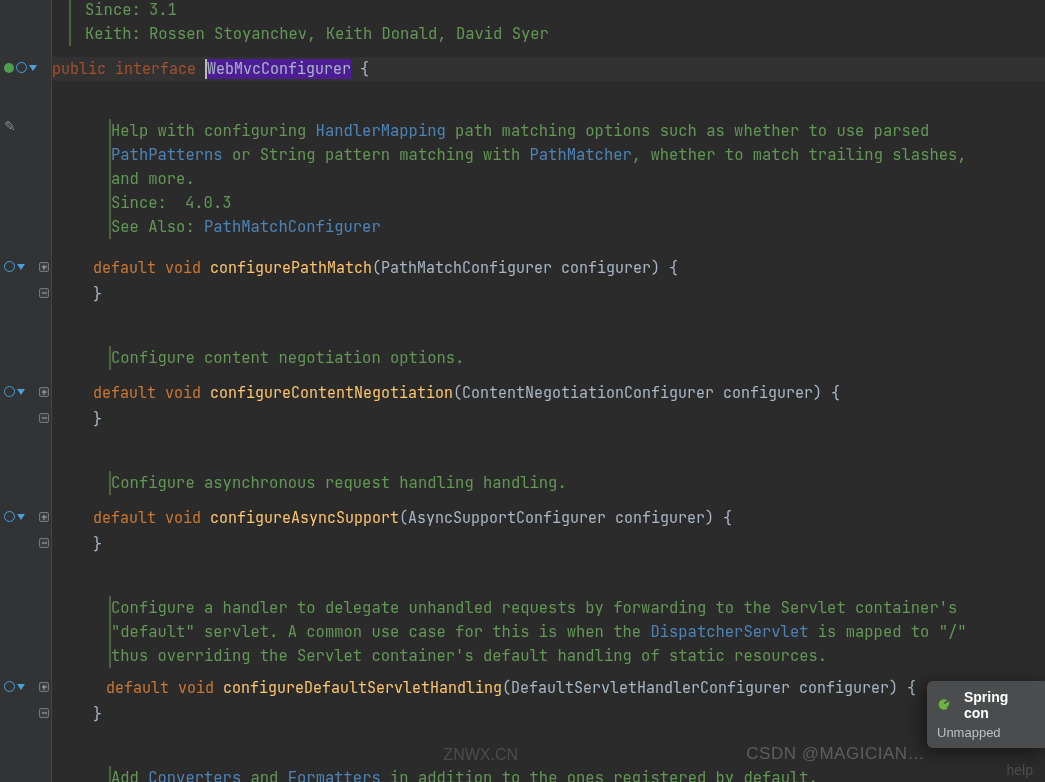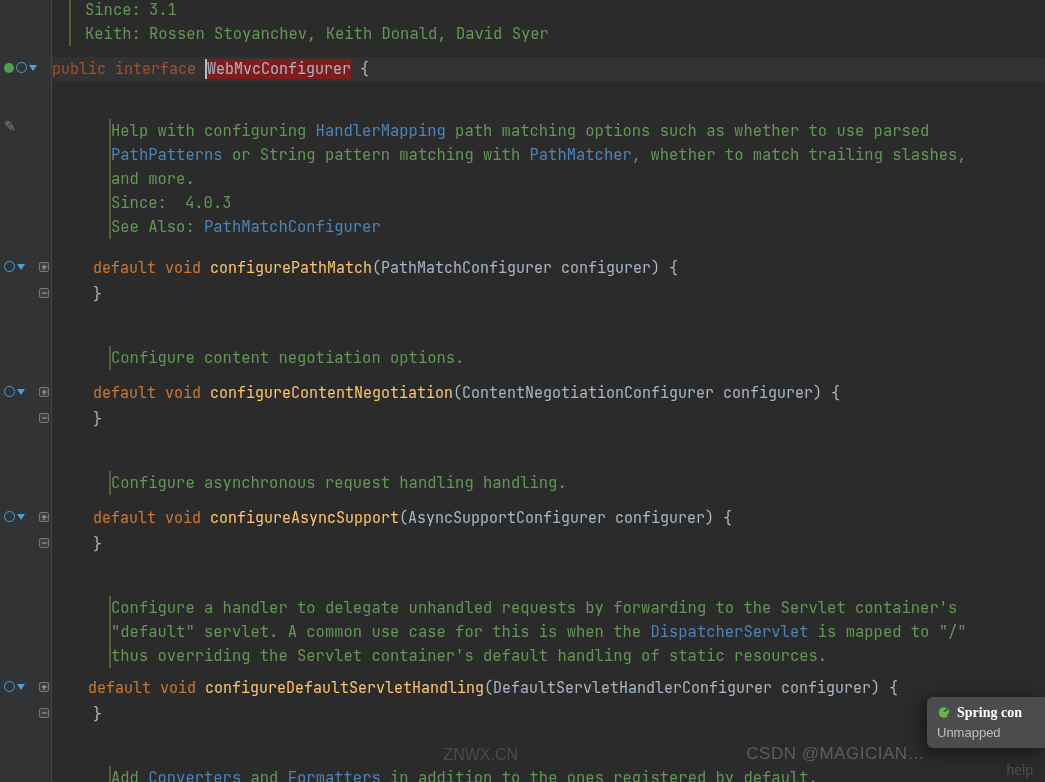--- a/index.html
+++ b/index.html
@@ -56,21 +56,21 @@
   }
   .row { position: absolute; left: 0; right: 0; height: 24px; line-height: 24px; white-space: pre; }
   .row.hl-interface { background: #323232; }
   .kw-default { color: #cc7832; }
   .kw-void { color: #cc7832; }
   .kw-pub { color: #a3512d; }
   .kw-intf { color: #a3512d; text-align: right; }
   .fn { color: #ffc66d; }
   .type { color: #a9b7c6; }
   .punct { color: #a9b7c6; }
-  .interface-name { background: #7f1d1d; color: #a9b7c6; }
+  .interface-name { background: #4c1d95; color: #a9b7c6; }
   .caret { border-left: 2px solid #bbb; }
 
   .doc { color: #629755; font-style: normal; font-size:15.5px;}
   .doc-link { color: #4d84b8; }
   .doc-block {
     position: absolute; left: 57px; right: 20px;
     border-left: 2px solid #4c633e; 
     line-height: 24px;
   }
   .doc-row { display: flex; gap: 8px; }
@@ -83,21 +83,21 @@
   .wm1 { right: 120px; bottom: 18px; letter-spacing: 0.5px;}
   .wm2 { left: 46%; bottom: 18px; transform: translateX(-50%); color:#4c4c4c; font-size:16px;}
   .wm3 { right: 12px; bottom: 4px; color:#4c4c4c; font-size:14px;}
 
   .popup {
     position: absolute; right: 0; bottom: 34px; width: 118px;
     background: #4a4c4e; border-top-left-radius: 6px; border-bottom-left-radius:6px;
     box-shadow: -4px 4px 18px rgba(0,0,0,0.5);
     padding: 8px 8px 8px 10px; color: #ccc;
   }
-  .popup-title { color: #fff; font-weight: 600; font-size: 14px; display:flex; align-items:center; gap:6px;font-family:Liberation Serif, serif;}
+  .popup-title { color: #fff; font-weight: 600; font-size: 14px; display:flex; align-items:center; gap:13px;}
   .leaf { width: 14px; height: 14px; }
   .popup-sub { font-size: 13px; color: #bfbfbf; margin-top: 4px; }
 </style>
 </head>
 <body>
 
 <div class="gutter"></div>
 <div class="gutter-fold"></div>
 
 <div class="gutter-line" style="top:62px">
@@ -172,21 +172,21 @@
     <div>Configure asynchronous request handling handling.</div>
   </div>
   <div class="row" style="top:506px;left:41px"><span class="kw-default">default </span><span class="kw-void">void </span><span class="fn">configureAsyncSupport</span><span class="punct">(</span><span class="type">AsyncSupportConfigurer</span><span class="type"> configurer</span><span class="punct">) {</span></div>
   <div class="row" style="top:532px;left:41px"><span class="punct">}</span></div>
 
   <div class="doc-block doc" style="top:596px">
     <div>Configure a handler to delegate unhandled requests by forwarding to the Servlet container's </div>
     <div><span>"default" servlet. A common use case for this is when the </span><span class="doc-link mono">DispatcherServlet</span><span> is mapped to "/" </span></div>
     <div>thus overriding the Servlet container's default handling of static resources.</div>
   </div>
-  <div class="row" style="top:676px;left:36px"><span class="kw-default">default </span><span class="kw-void">void </span><span class="fn">configureDefaultServletHandling</span><span class="punct">(</span><span class="type">DefaultServletHandlerConfigurer</span><span class="type"> configurer</span><span class="punct">) {</span></div>
+  <div class="row" style="top:676px;left:54px"><span class="kw-default">default </span><span class="kw-void">void </span><span class="fn">configureDefaultServletHandling</span><span class="punct">(</span><span class="type">DefaultServletHandlerConfigurer</span><span class="type"> configurer</span><span class="punct">) {</span></div>
   <div class="row" style="top:702px;left:41px"><span class="punct">}</span></div>
 
   <div class="doc-block doc" style="top:766px">
     <div><span>Add </span><span class="doc-link mono">Converters</span><span> and </span><span class="doc-link mono">Formatters</span><span> in addition to the ones registered by default.</span></div>
   </div>
 </div>
 
 <div class="popup">
   <div class="popup-title">
     <svg class="leaf" viewBox="0 0 24 24">

